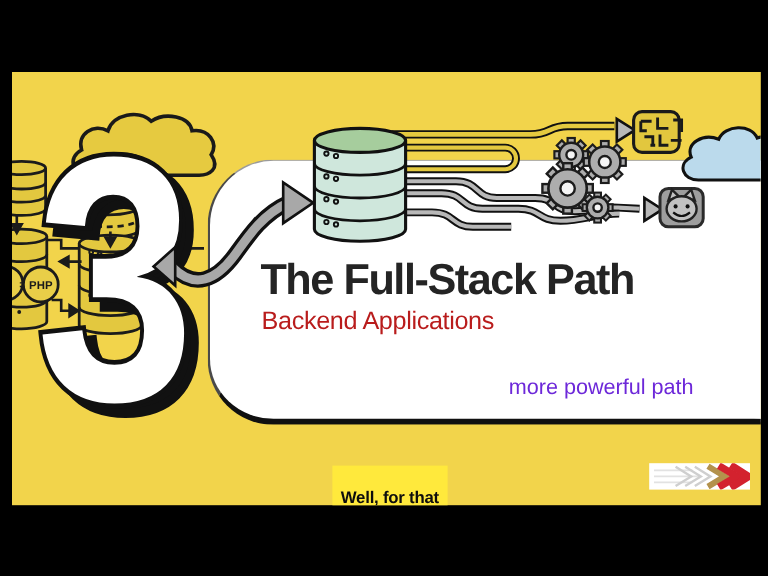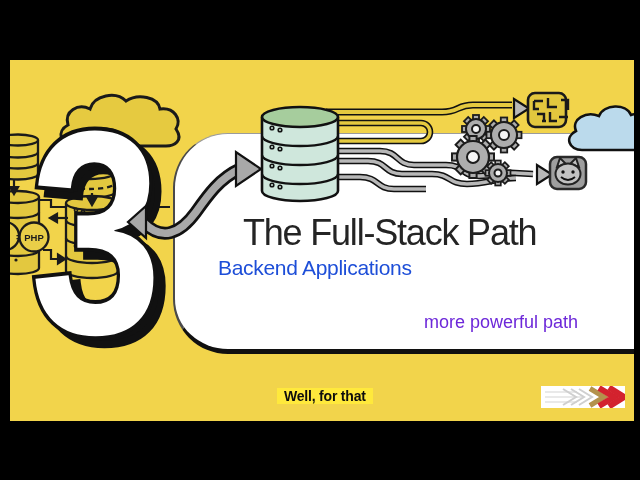--- a/index.html
+++ b/index.html
@@ -5,25 +5,25 @@
   html,body{margin:0;padding:0;background:#000;}
   #frame{position:relative;width:640px;height:480px;background:#000;overflow:hidden;
          font-family:"Liberation Sans",sans-serif;}
   #slide{position:absolute;left:10px;top:60px;width:624px;height:361px;
          background:#F2D44B;overflow:hidden;}
   #card{position:absolute;left:163px;top:73px;width:461px;height:215px;
         background:#FFFFFF;border-bottom:5px solid #101010;border-left:2px solid #4a4a4a;
         border-top:1px solid #9b9b9b;border-radius:55px 0 0 55px;z-index:1;}
   #art{position:absolute;left:0;top:0;z-index:2;pointer-events:none;}
   .content{position:absolute;z-index:3;}
-  #title{left:207px;top:152px;font-size:36px;font-weight:400;letter-spacing:-1.2px;color:#242424;margin-left:26px;}
-  #subtitle{left:208px;top:196px;font-size:21px;font-weight:400;letter-spacing:-0.3px;color:#1d4ed8;}
+  #title{left:207px;top:152px;font-size:36px;font-weight:700;letter-spacing:-1.2px;color:#242424;}
+  #subtitle{left:208px;top:196px;font-size:21px;font-weight:400;letter-spacing:-0.3px;color:#b91c1c;}
   #note{right:56px;top:252px;font-size:18px;color:#6d28d9;}
   #caption{left:267px;top:328px;background:#FFE93C;color:#0d0d0d;
-           font-size:14px;font-weight:700;padding:0 7px;letter-spacing:-0.2px;}
+           font-size:14px;font-weight:700;padding:18px 7px;letter-spacing:-0.2px;}
   #logo{left:531px;top:326px;width:84px;height:22px;background:#fff;}
   svg text.badge{font-family:"Liberation Sans",sans-serif;font-weight:700;fill:#1b1b1b;}
 </style>
 </head>
 <body>
 
 <div id="frame">
   <div id="slide">
 
     <div id="card"></div>

